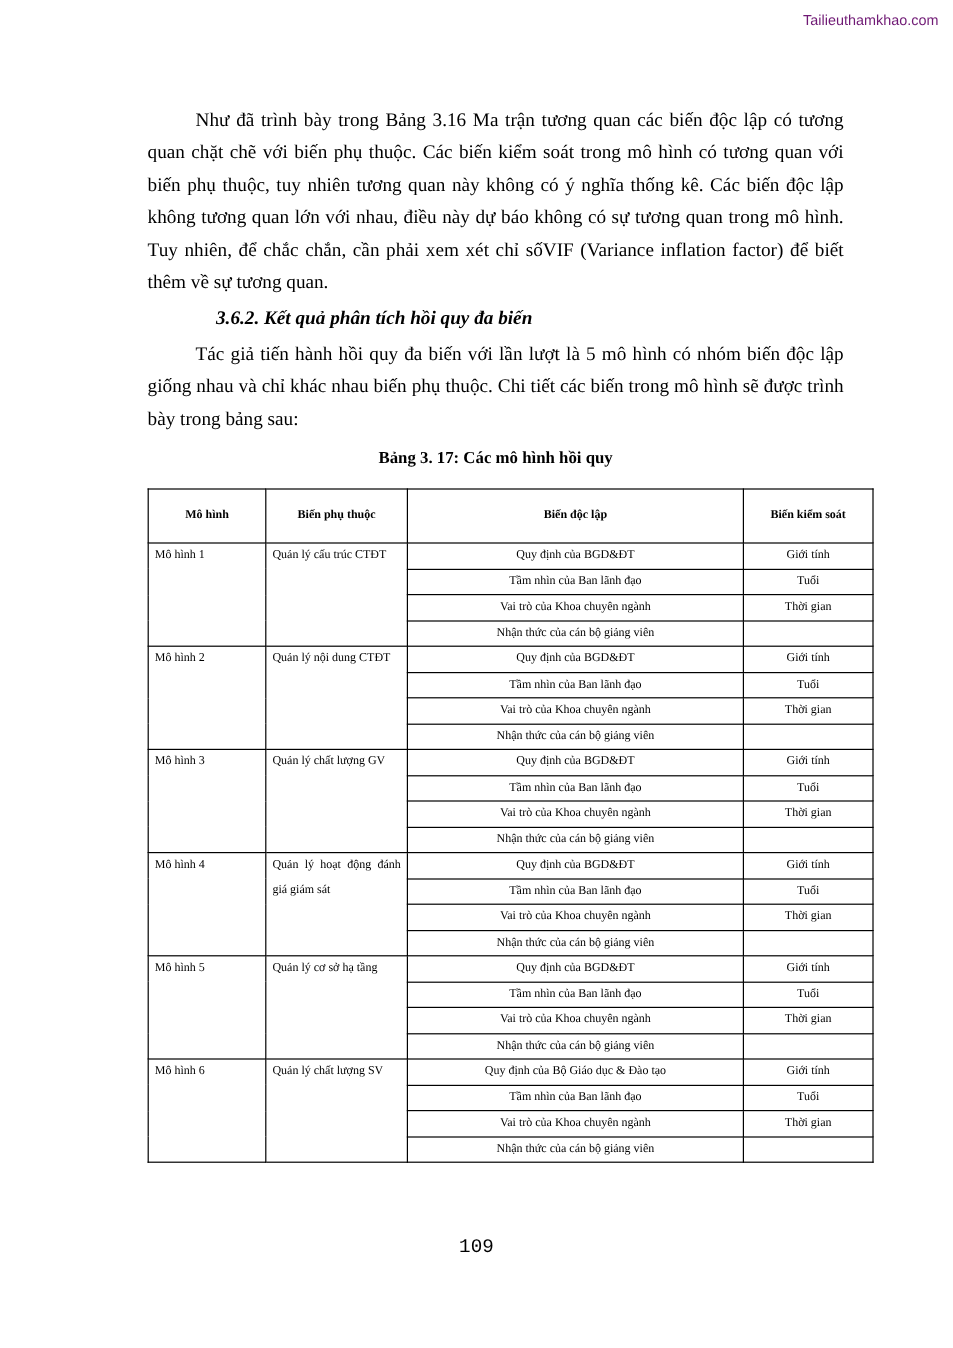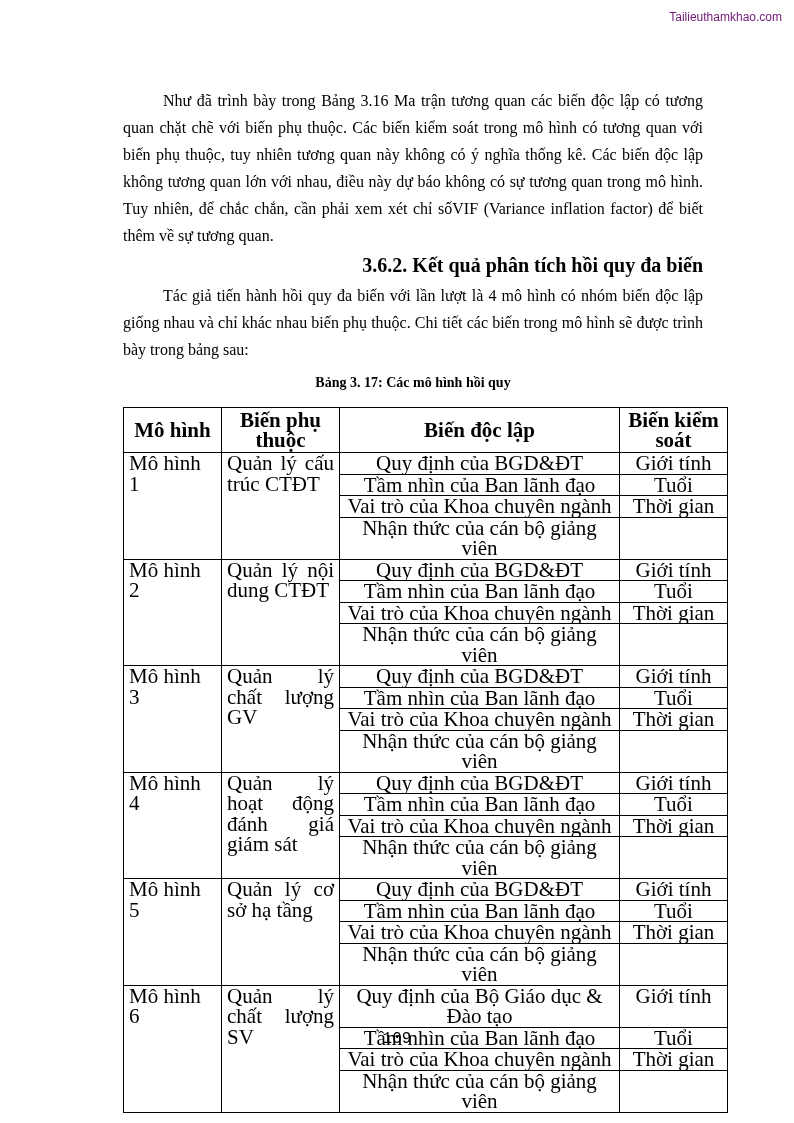--- a/index.html
+++ b/index.html
@@ -28,37 +28,37 @@
   }
   p.body-text {
     margin: 0;
     font-size: 16px;
     line-height: 27px;
     text-align: justify;
     text-indent: 40px;
   }
   h3.section-heading {
     margin: 0;
-    font-size: 20px;
+    font-size: 16px;
     line-height: 33px;
     font-weight: bold;
+    font-style: italic;
     text-indent: 57px;
-    text-align: right;
   }
   .table-caption {
     margin: 6px 0 10px 0;
     font-size: 14px;
     font-weight: bold;
     text-align: center;
     line-height: 28px;
   }
   table.models {
     border-collapse: collapse;
     width: 604px;
-    font-size: 21px;
+    font-size: 10px;
     table-layout: fixed;
   }
   table.models th, table.models td {
     border: 1px solid #000;
     padding: 0 5px;
     line-height: 20.5px;
     vertical-align: top;
     overflow: hidden;
   }
   table.models th {
@@ -88,21 +88,21 @@
   }
 </style>
 </head>
 <body>
 
 <div class="watermark">Tailieuthamkhao.com</div>
 
 <div class="content">
   <p class="body-text">Như đã trình bày trong Bảng 3.16 Ma trận tương quan các biến độc lập có tương quan chặt chẽ với biến phụ thuộc. Các biến kiểm soát trong mô hình có tương quan với biến phụ thuộc, tuy nhiên tương quan này không có ý nghĩa thống kê. Các biến độc lập không tương quan lớn với nhau, điều này dự báo không có sự tương quan trong mô hình. Tuy nhiên, để chắc chắn, cần phải xem xét chỉ sốVIF (Variance inflation factor) để biết thêm về sự tương quan.</p>
   <h3 class="section-heading">3.6.2. Kết quả phân tích hồi quy đa biến</h3>
-  <p class="body-text">Tác giả tiến hành hồi quy đa biến với lần lượt là 4 mô hình có nhóm biến độc lập giống nhau và chỉ khác nhau biến phụ thuộc. Chi tiết các biến trong mô hình sẽ được trình bày trong bảng sau:</p>
+  <p class="body-text">Tác giả tiến hành hồi quy đa biến với lần lượt là 5 mô hình có nhóm biến độc lập giống nhau và chỉ khác nhau biến phụ thuộc. Chi tiết các biến trong mô hình sẽ được trình bày trong bảng sau:</p>
   <div class="table-caption">Bảng 3. 17:  Các mô hình hồi quy</div>
 
   <table class="models">
     <colgroup>
       <col class="c-model">
       <col class="c-dependent">
       <col class="c-independent">
       <col class="c-control">
     </colgroup>
     <thead>

